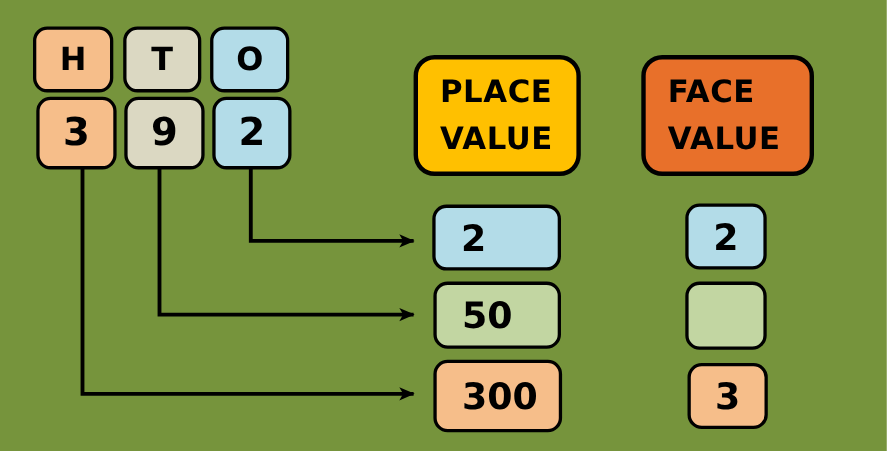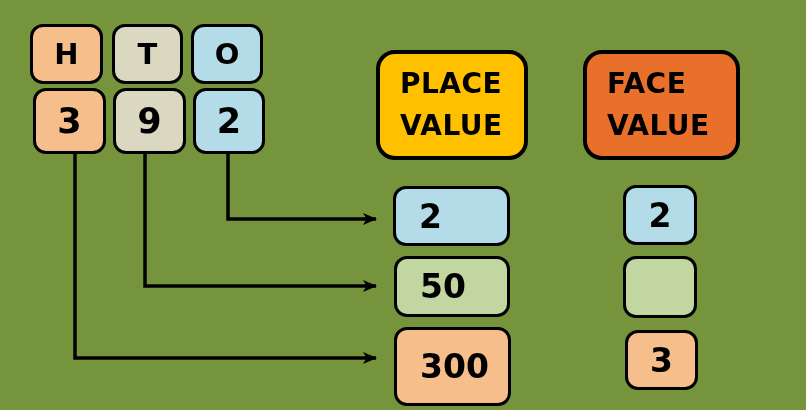--- a/index.html
+++ b/index.html
@@ -78,18 +78,18 @@
     <div>VALUE</div>
   </div>
 
   <div class="box header-box" style="left: 583px; top: 50px; width: 157px; height: 110px; background-color: rgb(232, 112, 42); border-color: rgb(0, 0, 0);">
     <div>FACE</div>
     <div>VALUE</div>
   </div>
 
   <div class="box pv-box" style="left: 393px; top: 186px; width: 117px; height: 60px; background-color: rgb(179, 220, 232); border-color: rgb(0, 0, 0);">2</div>
   <div class="box pv-box" style="left: 394px; top: 256px; width: 116px; height: 61px; background-color: rgb(194, 214, 162); border-color: rgb(0, 0, 0);">50</div>
-  <div class="box pv-box" style="left: 394px; top: 327px; width: 117px; height: 79px; background-color: rgb(246, 190, 138); border-color: rgb(0, 0, 0);">300</div>
+  <div class="box pv-box" style="left: 394px; top: 327px; width: 117px; height: 66px; background-color: rgb(246, 190, 138); border-color: rgb(0, 0, 0);">300</div>
 
   <div class="box fv-box" style="left: 623px; top: 185px; width: 74px; height: 60px; background-color: rgb(179, 220, 232); border-color: rgb(0, 0, 0);">2</div>
   <div class="box fv-box" style="left: 623px; top: 256px; width: 74px; height: 62px; background-color: rgb(194, 214, 162); border-color: rgb(0, 0, 0);"></div>
   <div class="box fv-box" style="left: 625px; top: 330px; width: 73px; height: 60px; background-color: rgb(246, 190, 138); border-color: rgb(0, 0, 0);">3</div>
 </div>
 
 </body></html>

